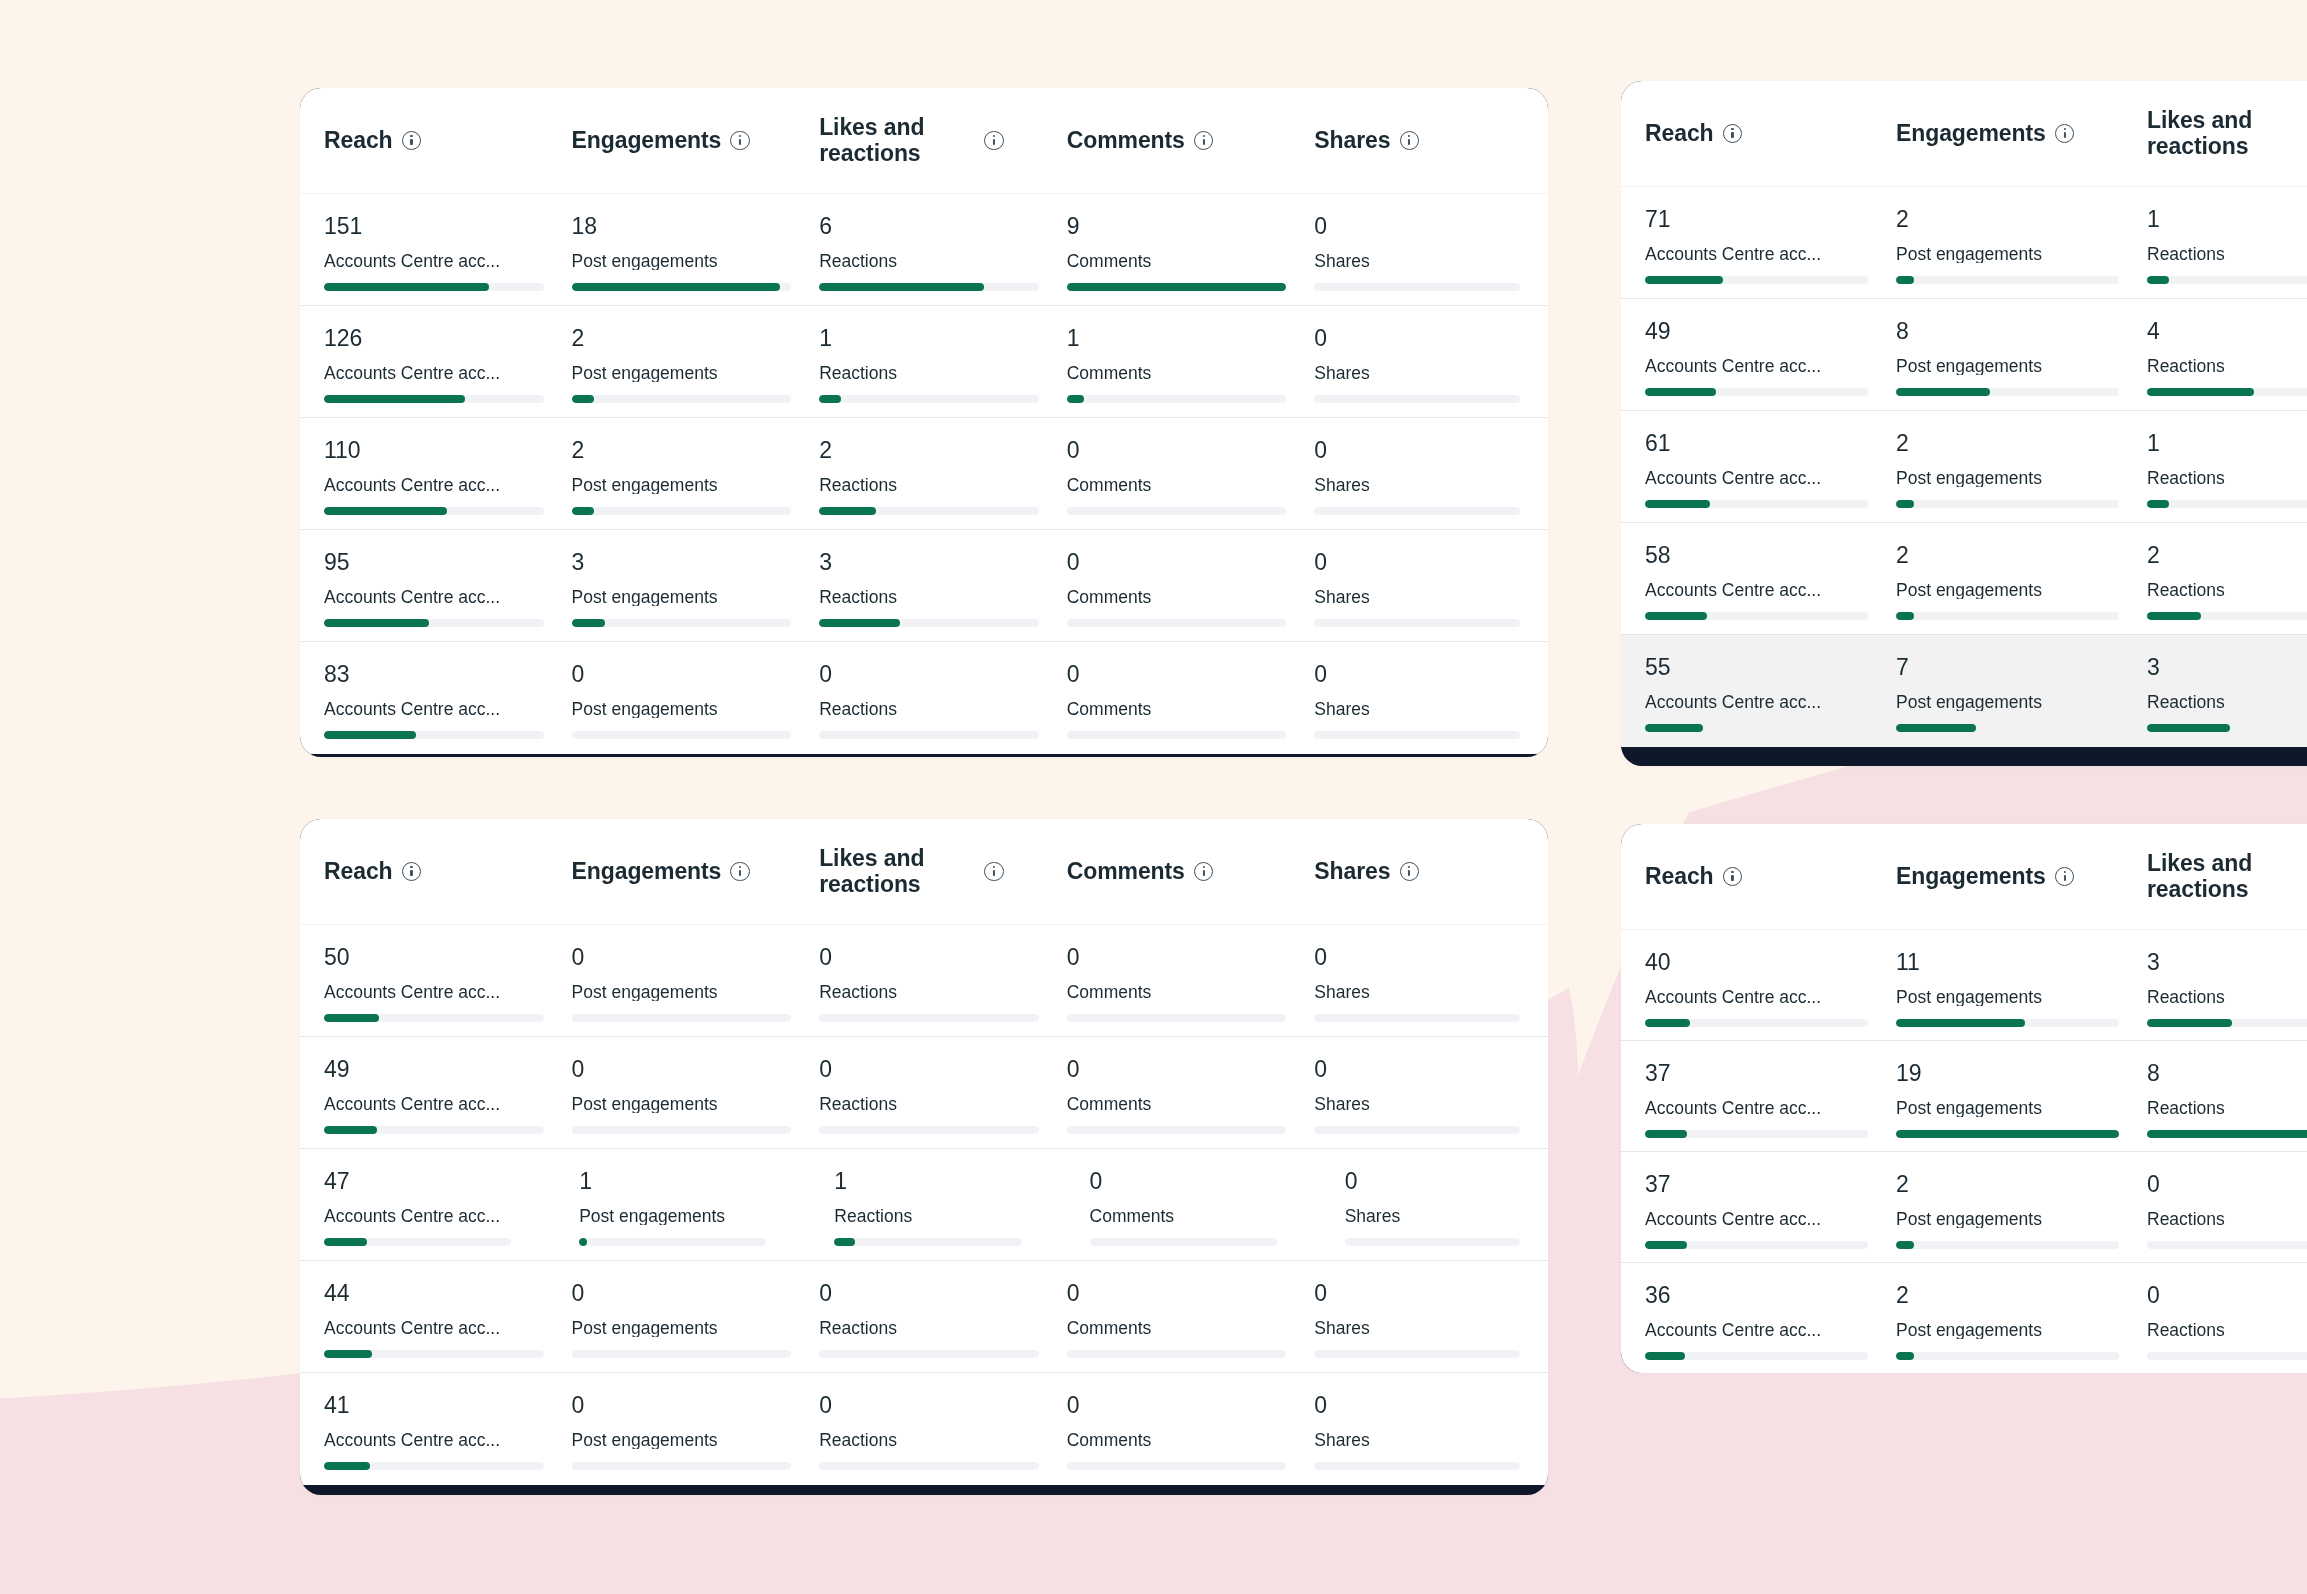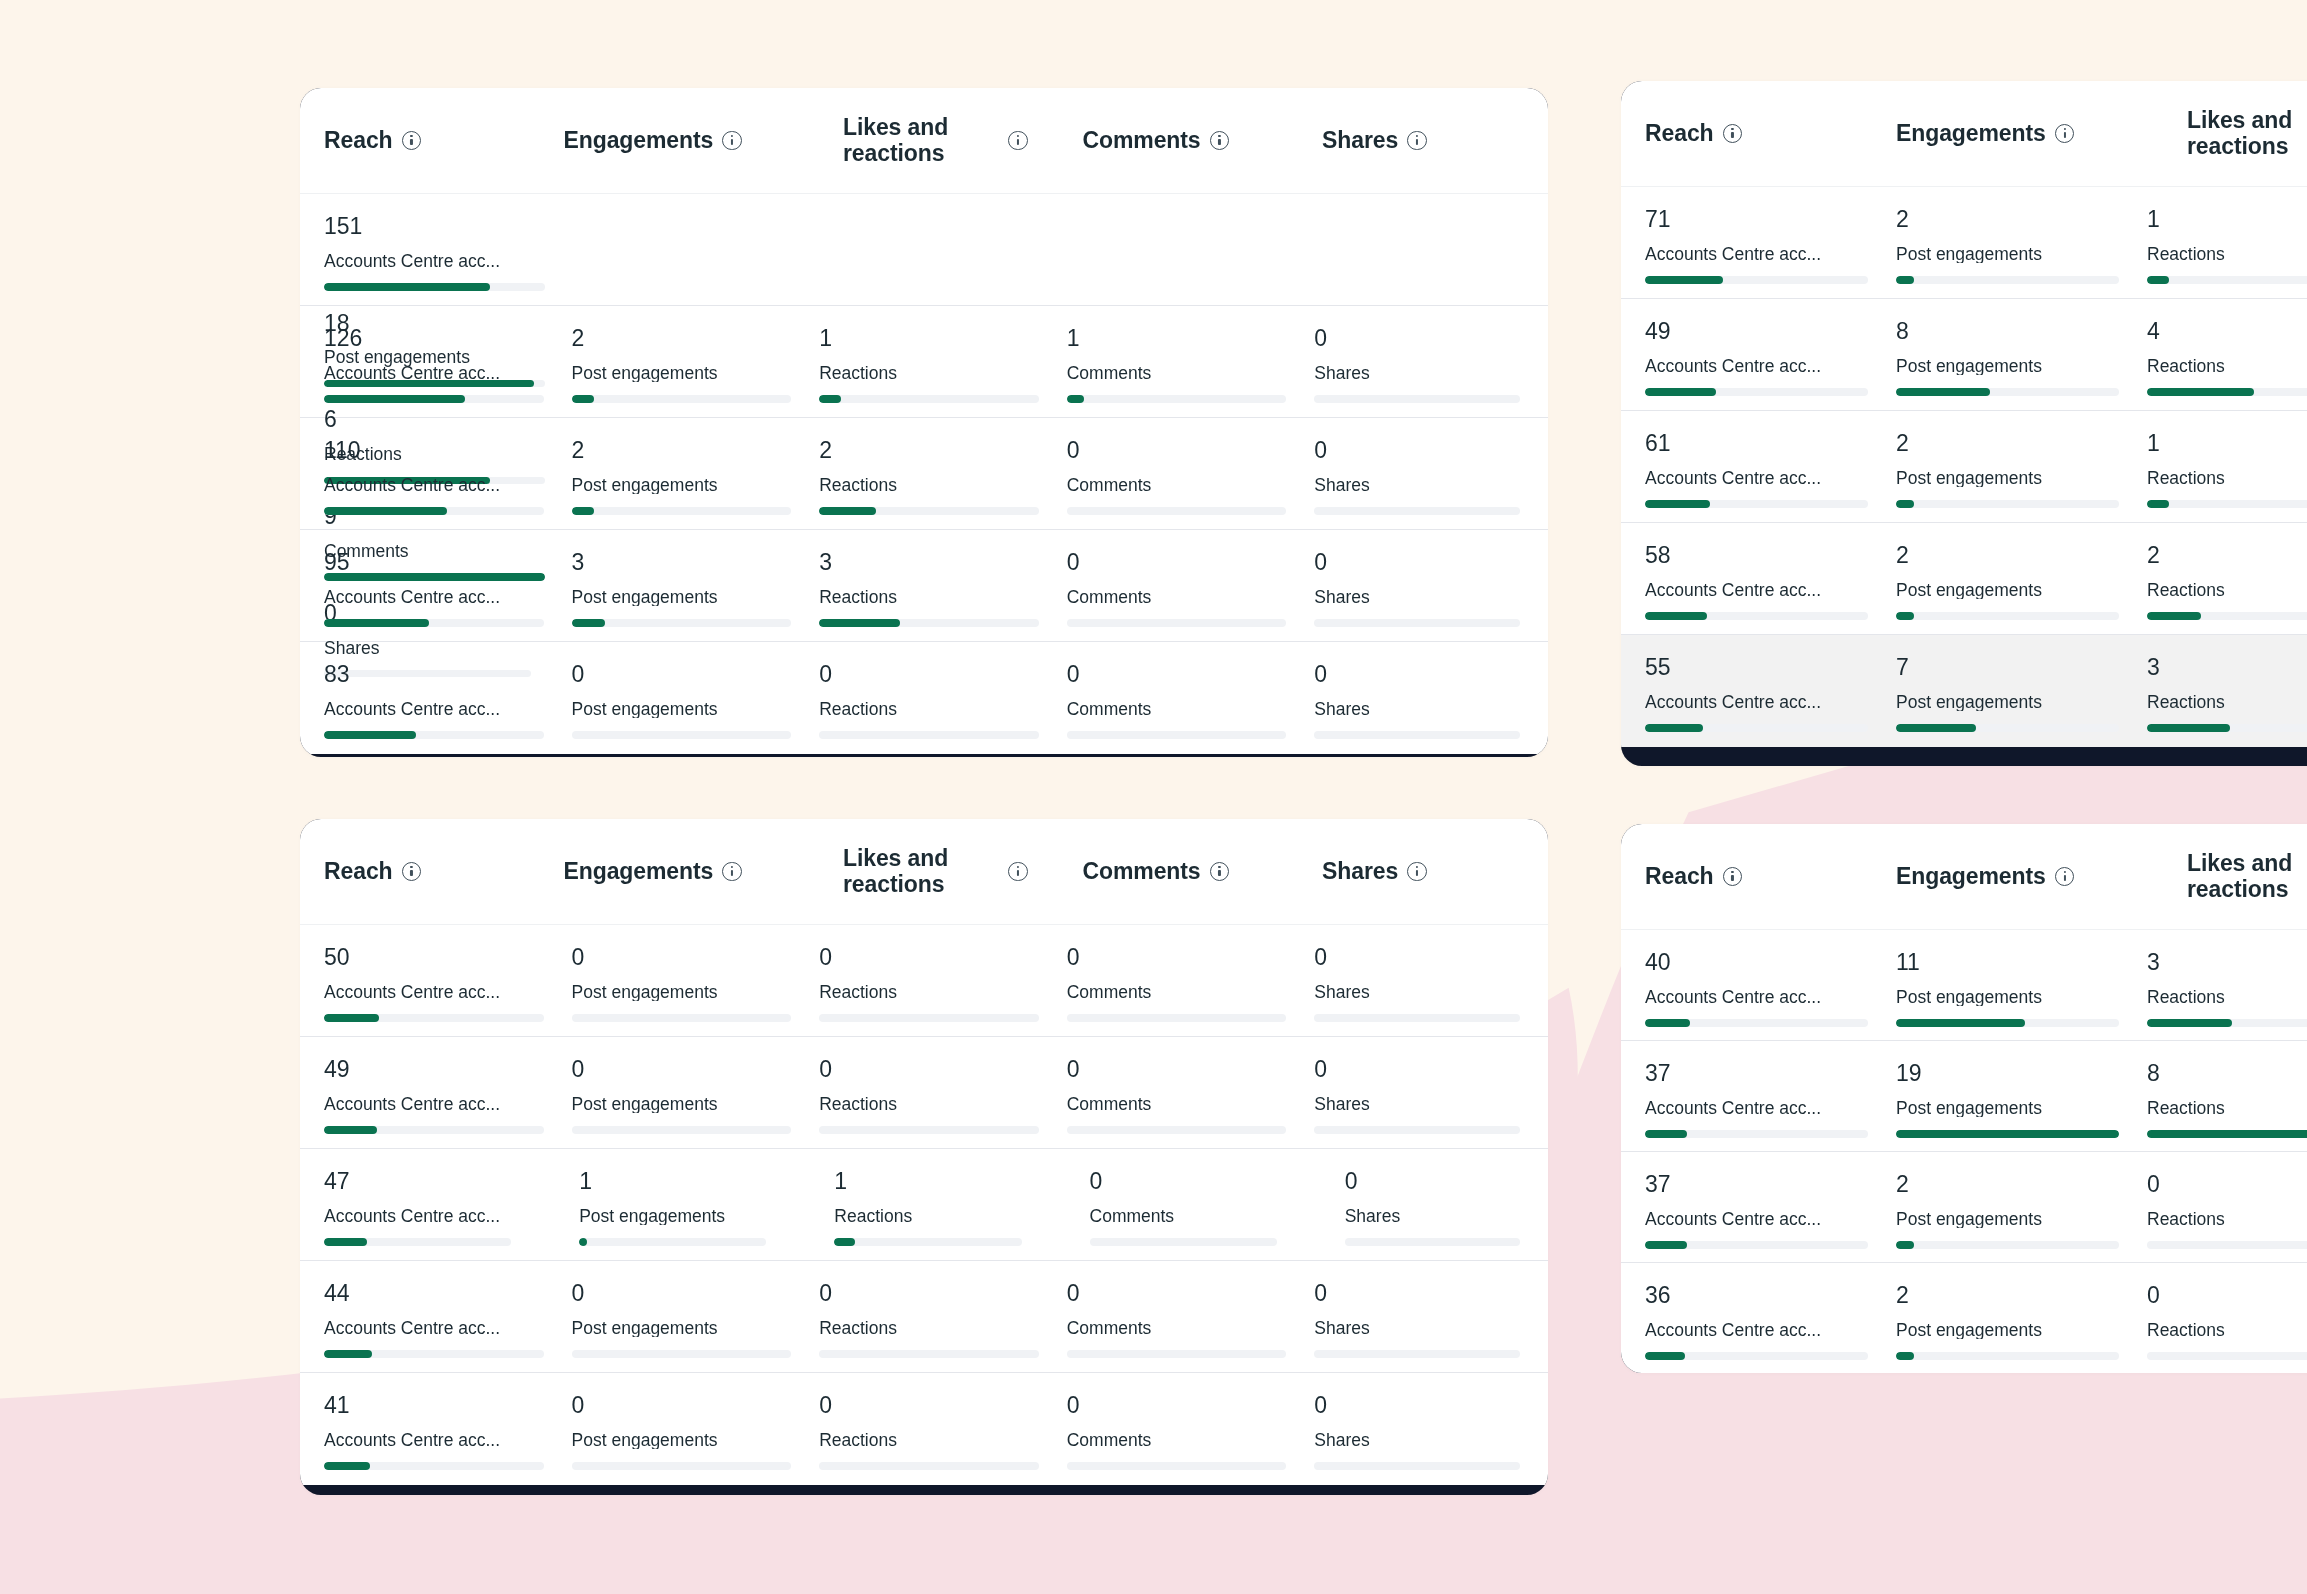--- a/index.html
+++ b/index.html
@@ -155,21 +155,21 @@
   .col-w-4 { width: 235px; }
 
   
   .rcol-w-0 { width: 251px; }
   .rcol-w-1 { width: 251px; }
   .rcol-w-2 { width: 251px; }
 
   .bar-pad-r { padding-right: 28px; }
 
   
-  .th-gapwide { gap: 60px; margin-left: 40px; }
+  .th-gapwide { gap: 60px; }
 </style>
 </head>
 <body>
 
 <svg id="bg-layer" viewBox="0 0 6912 3456" preserveAspectRatio="none">
   <rect x="0" y="0" width="6912" height="3456" fill="#FDF5EB"></rect>
 
   <path d="M6912 820 L6912 3456 L2980 3456 C3180 3050 3400 2300 3660 1760 L6912 820 Z" fill="#F7E0E4"></path>
 
   <path d="M0 3030 C900 2980 2300 2800 3400 2140 C3500 2600 3200 3200 3000 3456 L0 3456 Z" fill="#F7E0E4"></path>
@@ -196,21 +196,21 @@
       <div class="th col-w-3">
         <span class="th-label">Comments</span>
         <span class="info-icon"></span>
       </div>
       <div class="th col-w-4">
         <span class="th-label">Shares</span>
         <span class="info-icon"></span>
       </div>
     </div>
     <div class="tbody">
-        <div class="trow" style="height: 112px; flex-direction: column;">
+        <div class="trow" style="height: 112px;">
           <div class="cell col-w-0 bar-pad-r">
             <div class="value">151</div>
             <div class="sublabel">Accounts Centre acc...</div>
             <div class="bar-track">
               <div class="bar-fill" style="width: 75%;"></div>
             </div>
           </div>
           <div class="cell col-w-1 bar-pad-r">
             <div class="value">18</div>
             <div class="sublabel">Post engagements</div>

